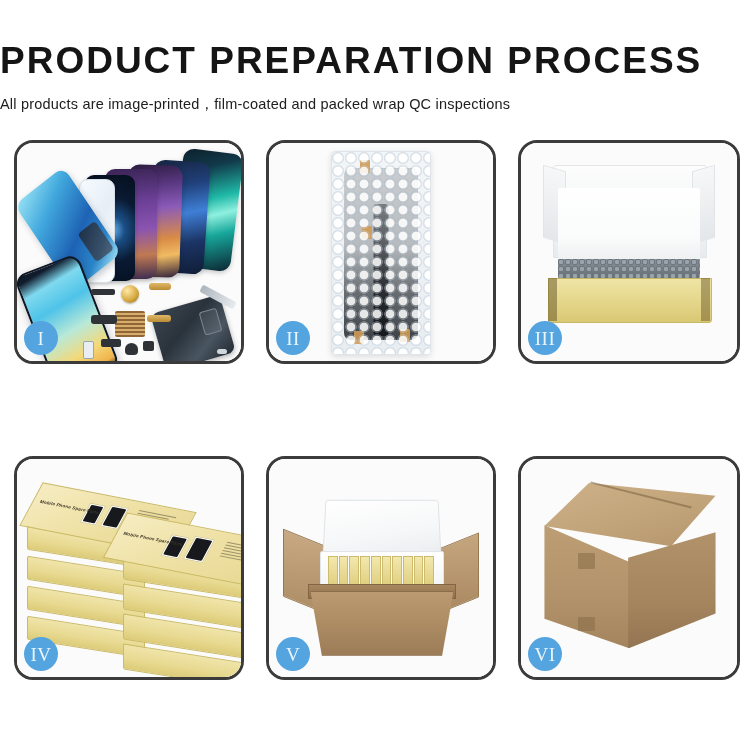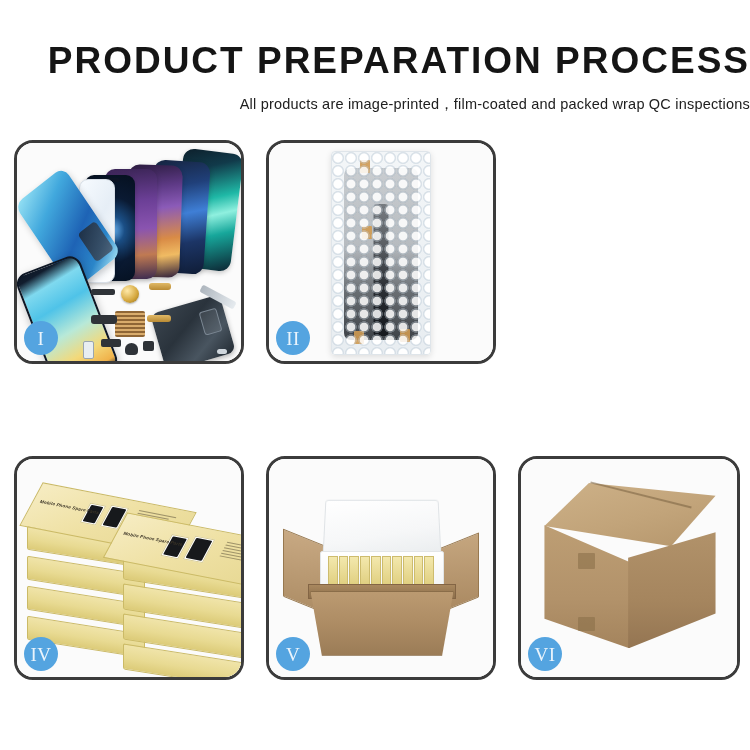--- a/index.html
+++ b/index.html
@@ -6,21 +6,21 @@
   body{
     width:750px;height:750px;
     background:#ffffff;
     font-family:"Liberation Sans", sans-serif;
     overflow:hidden;
     position:relative;
   }
   .page{width:750px;height:750px;position:relative;}
 
   
-  .header{position:absolute;left:0;top:0;width:750px;text-align:right;}
+  .header{position:absolute;left:0;top:0;width:750px;text-align:left;}
   .title{
     font-size:37px;font-weight:700;color:#151515;
     letter-spacing:2.0px;
     margin-top:42px;line-height:1;
     white-space:nowrap;
   }
   .subtitle{
     font-size:14.5px;color:#202020;font-weight:400;
     margin-top:16px;letter-spacing:.2px;white-space:nowrap;
   }
@@ -370,20 +370,36 @@
           <div class="bb-tab" style="left:30px;top:74px;"></div>
           <div class="bb-tab" style="left:22px;bottom:10px;"></div>
           <div class="bb-tab" style="right:20px;bottom:12px;"></div>
           <div class="bb-overlay"></div>
         </div>
       </div>
       <div class="badge">II</div>
       <span class="sr-only">Part sealed in bubble wrap bag</span>
     </div>
 
+    <div class="panel" id="p3">
+      <div class="panel-inner">
+        <div class="obox">
+          <div class="ob-lid"></div>
+          <div class="ob-lid-flapL"></div>
+          <div class="ob-lid-flapR"></div>
+          <div class="ob-foam"></div>
+          <div class="ob-fill"></div>
+          <div class="ob-front"></div>
+          <div class="ob-cornerL"></div>
+          <div class="ob-cornerR"></div>
+        </div>
+      </div>
+      <div class="badge">III</div>
+      <span class="sr-only">Placed in yellow box with foam padding</span>
+    </div>
 
     <div class="panel" id="p4">
       <div class="panel-inner">
         <div class="stack">
 
           <div class="sb" style="left:0;top:58px;width:116px;height:22px;transform:skewY(9deg);"></div>
           <div class="sb" style="left:0;top:88px;width:116px;height:22px;transform:skewY(9deg);"></div>
           <div class="sb" style="left:0;top:118px;width:116px;height:22px;transform:skewY(9deg);"></div>
           <div class="sb" style="left:0;top:148px;width:116px;height:22px;transform:skewY(9deg);"></div>
 

